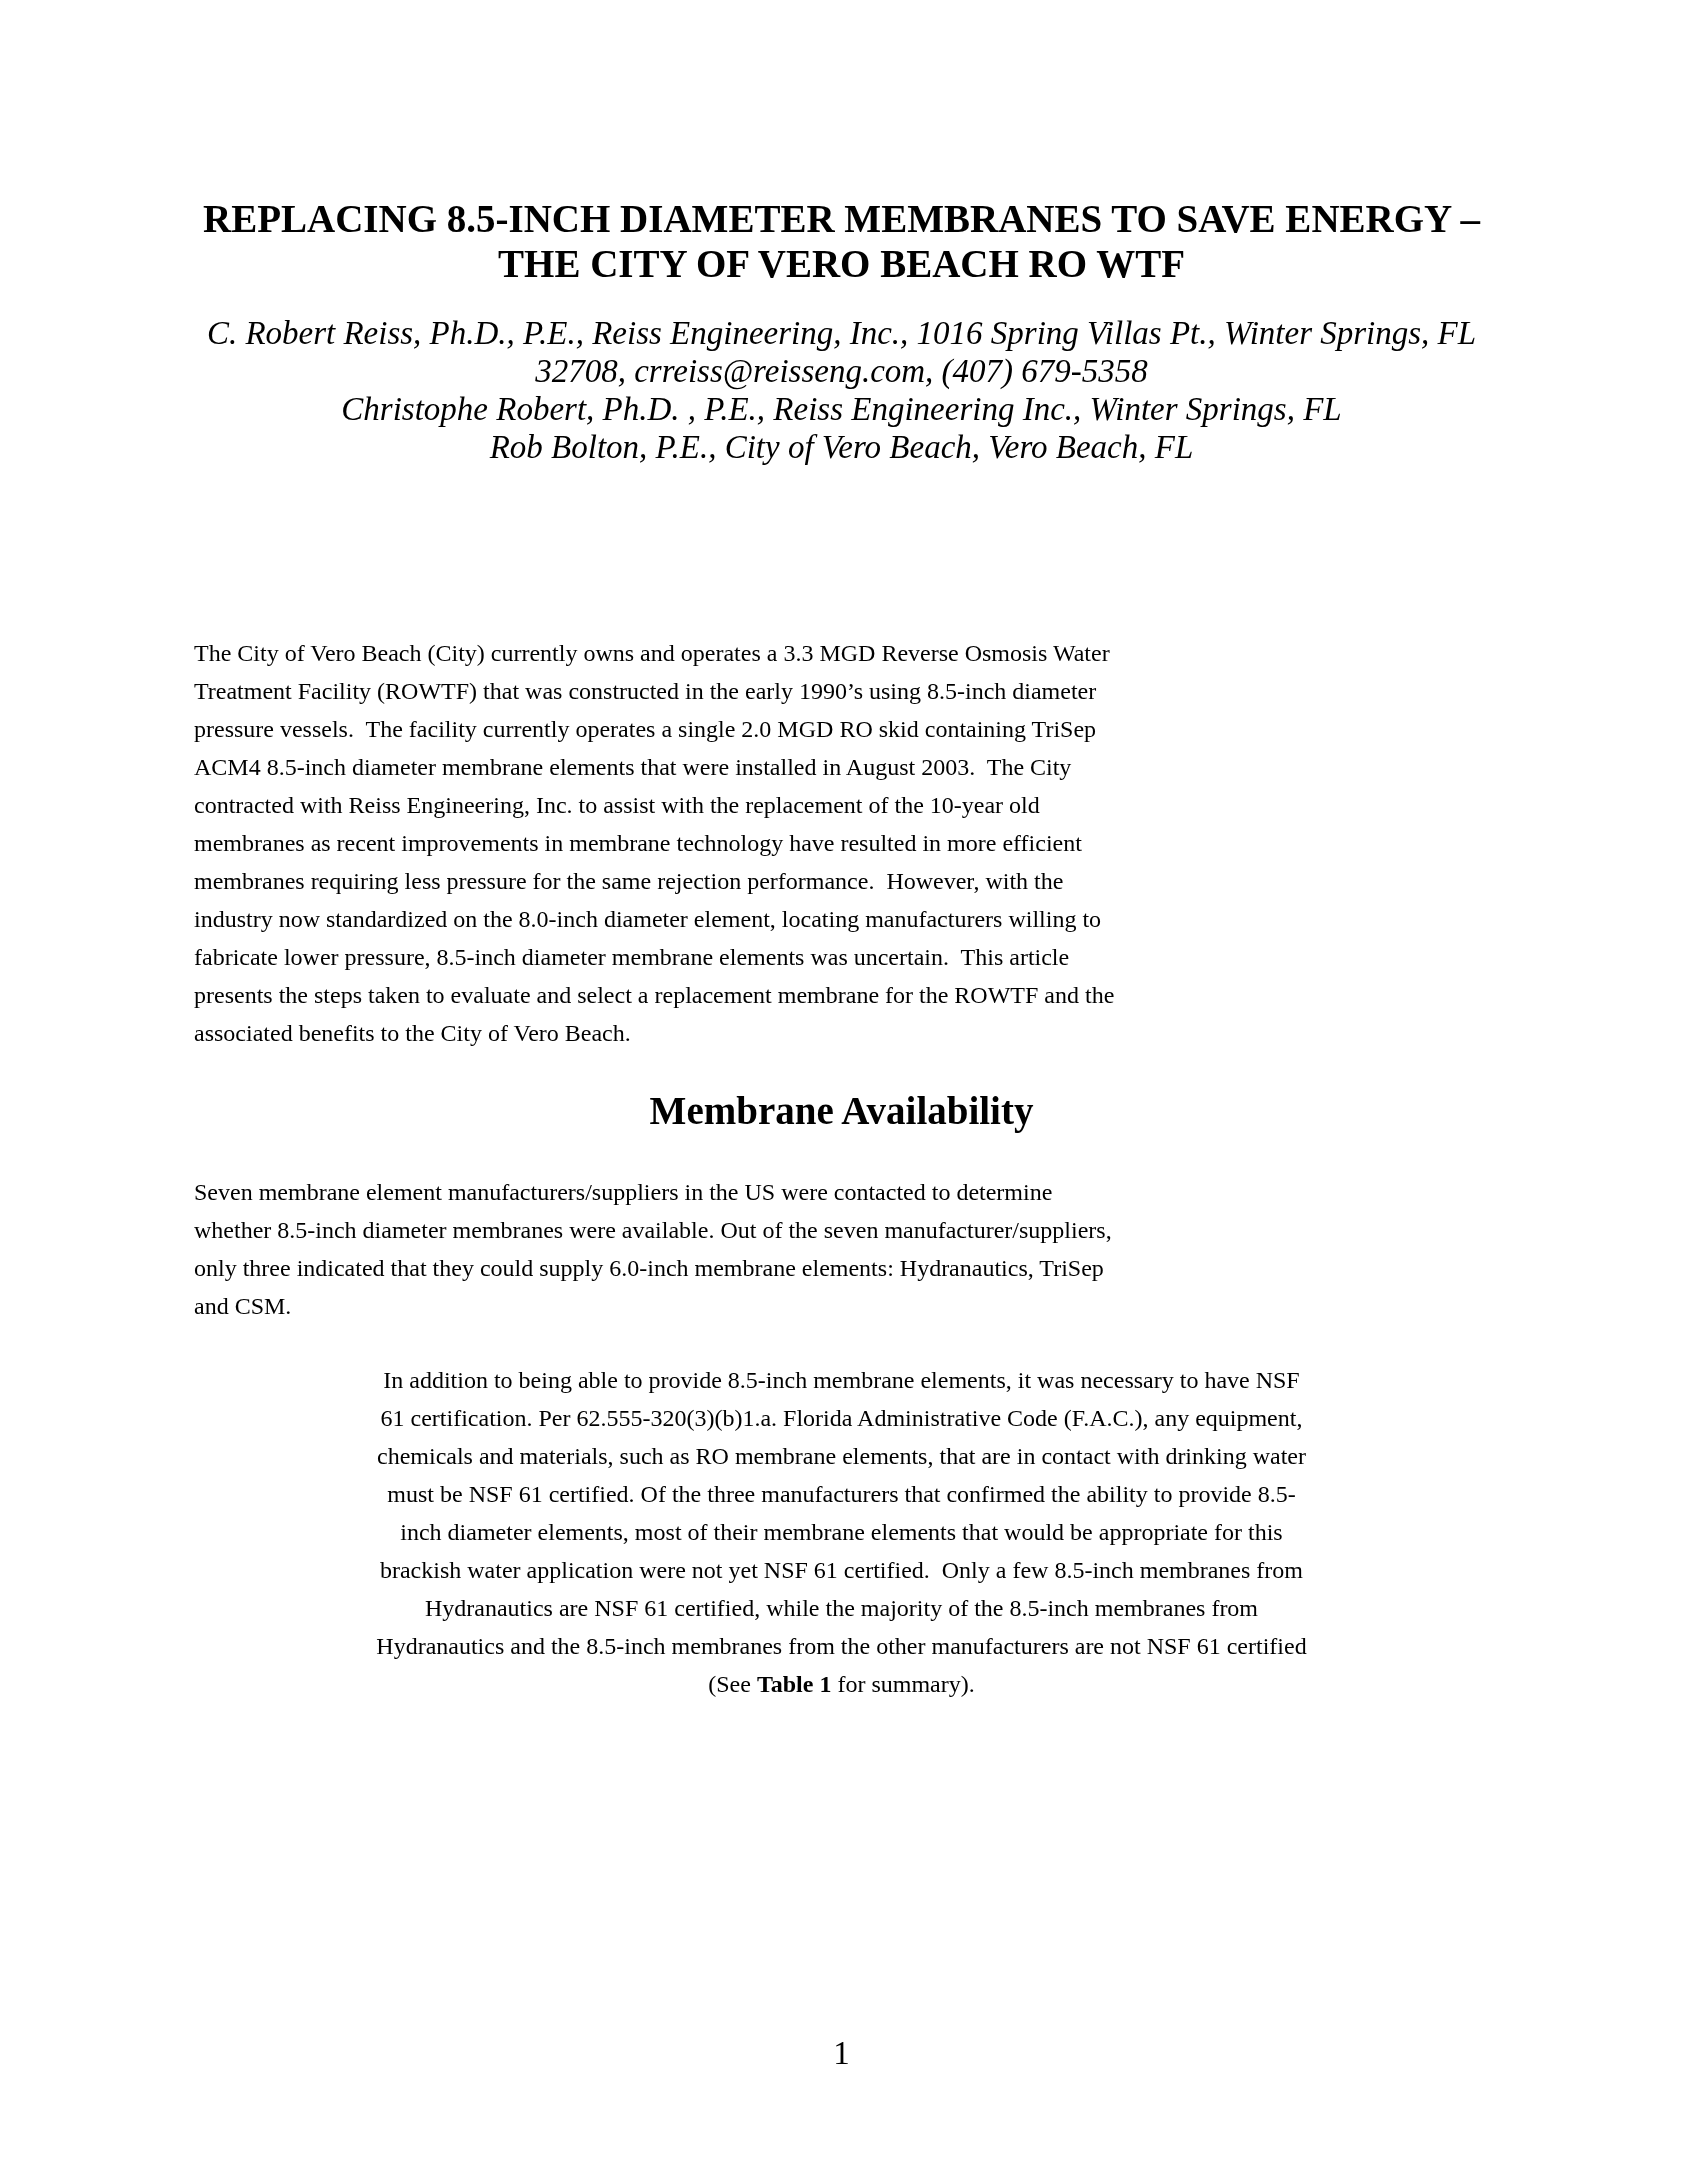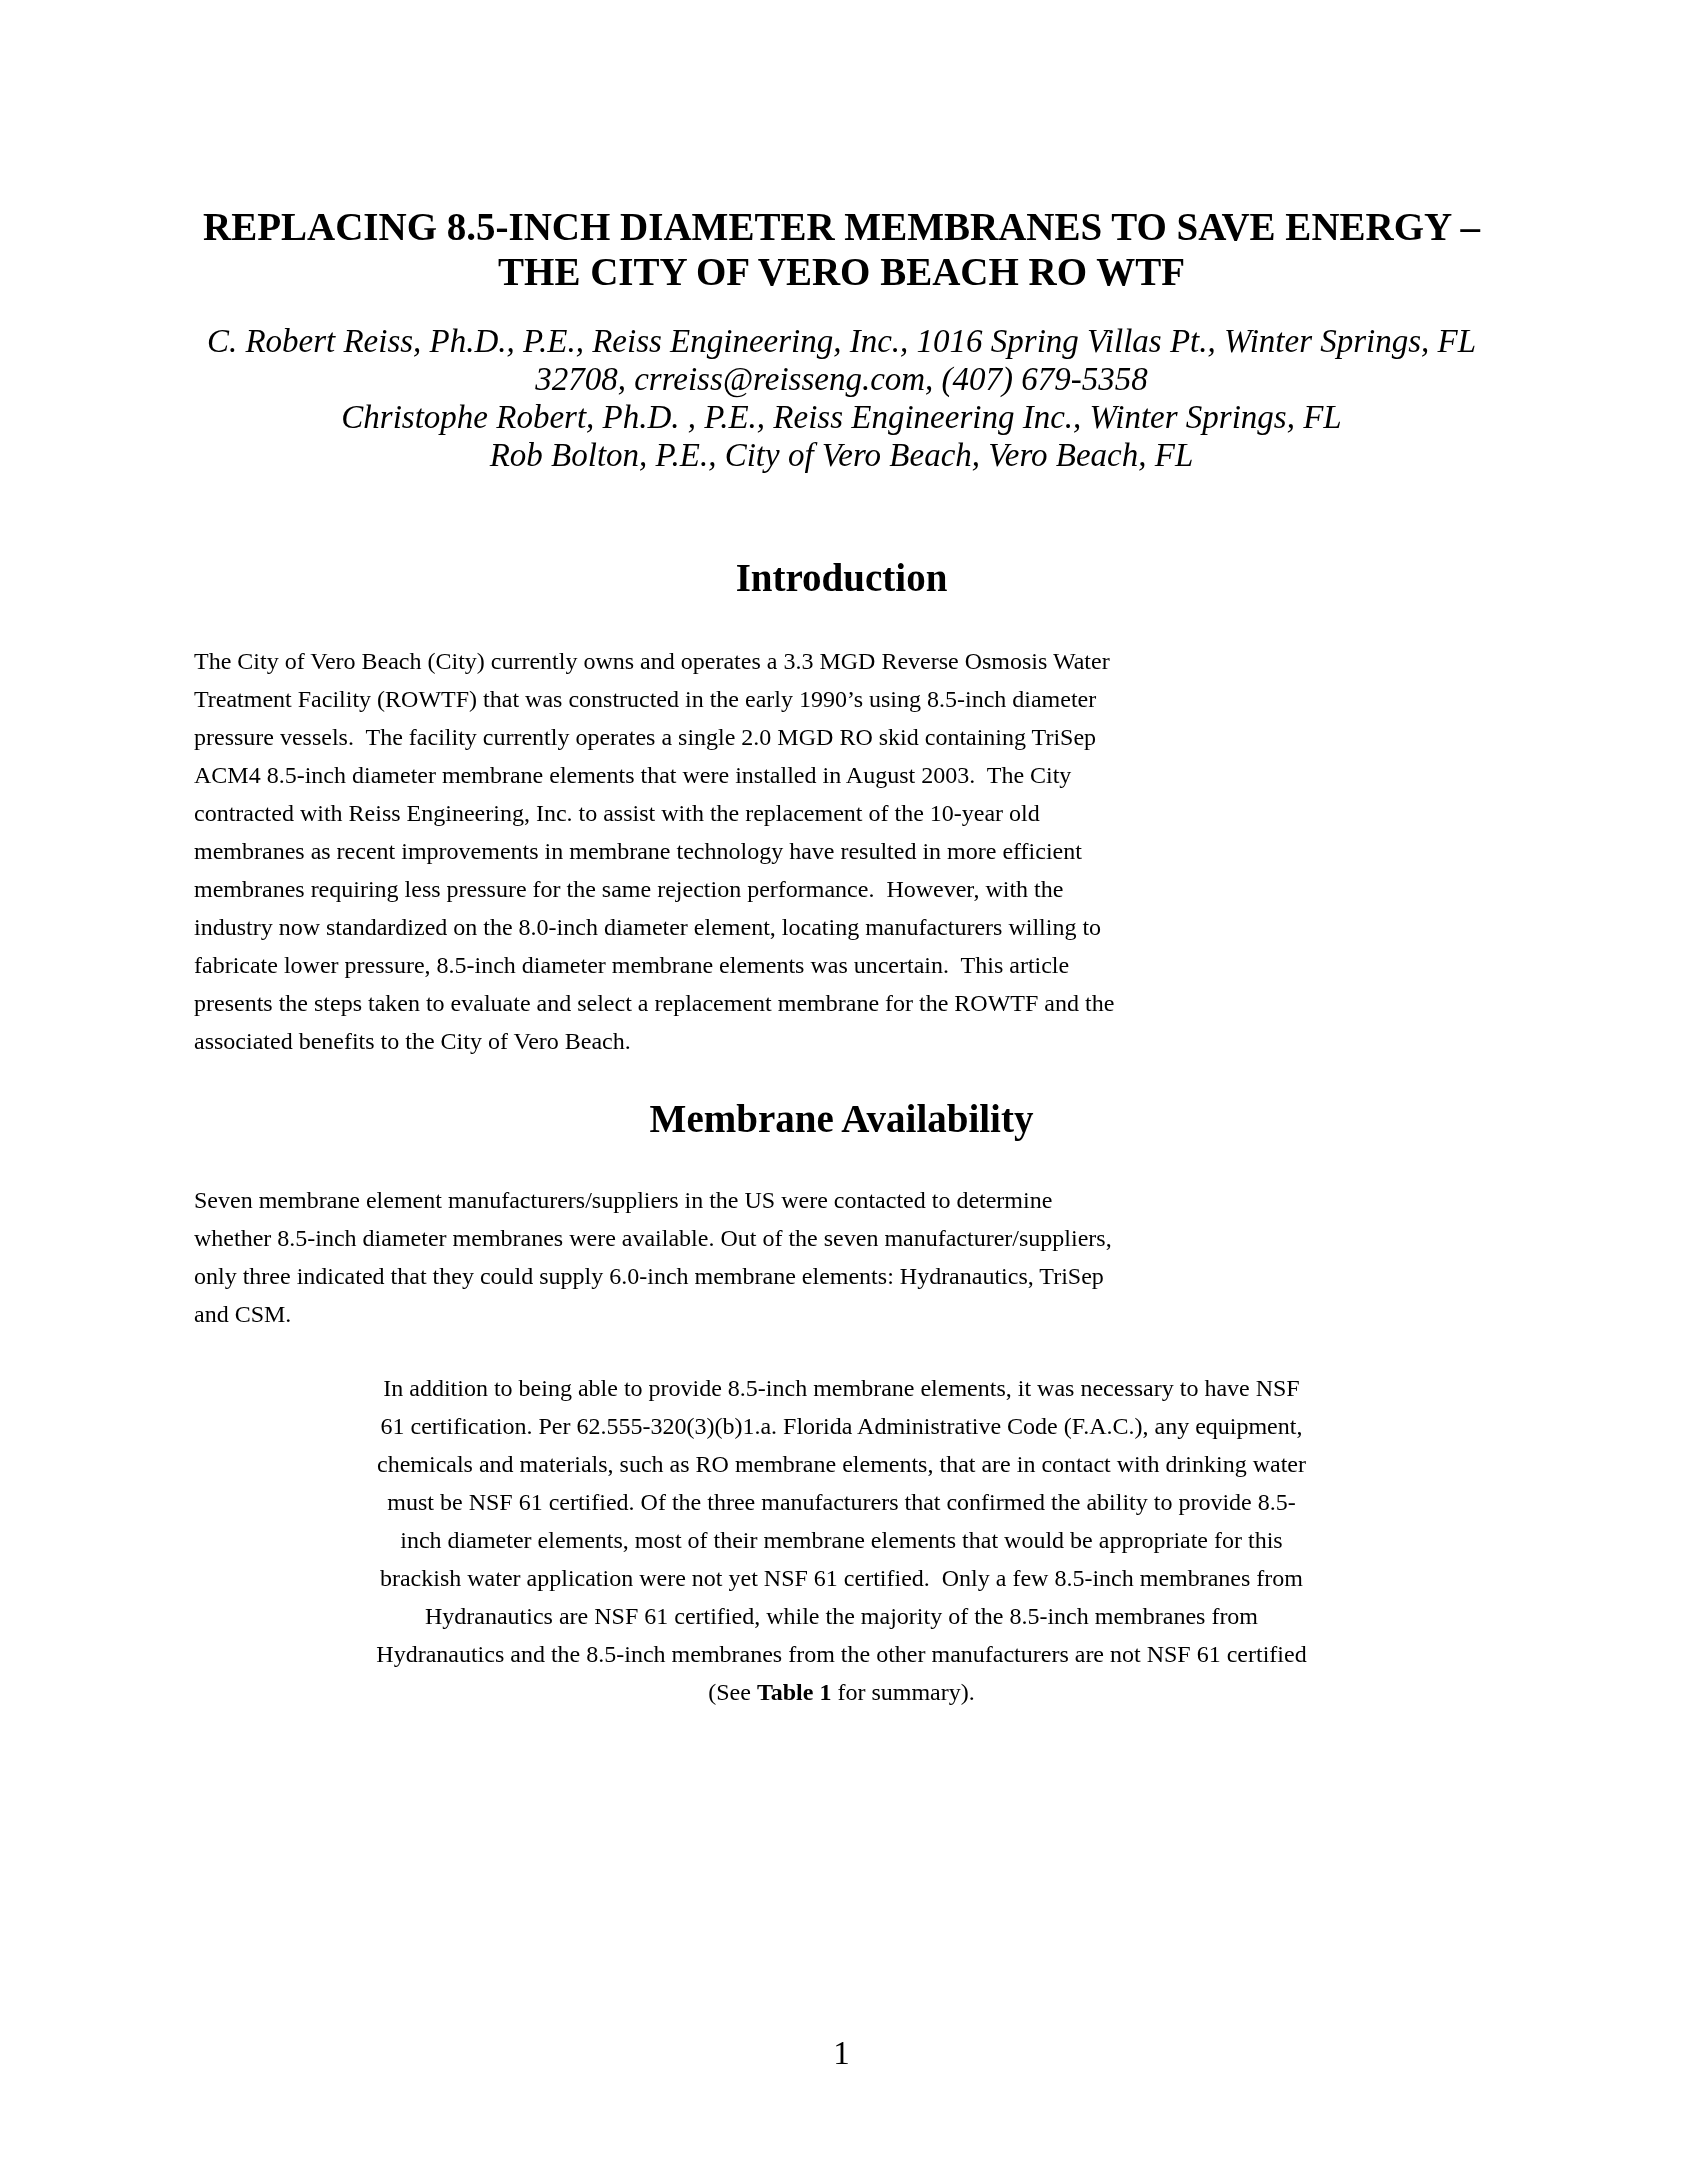--- a/index.html
+++ b/index.html
@@ -20,21 +20,20 @@
     width: 1683px;
     height: 2178px;
     background: #ffffff;
     overflow: hidden;
   }
   .block {
     position: absolute;
     left: 194px;
     width: 1295px;
     white-space: pre-line;
-    margin-top: 8px;
   }
   .title {
     top: 196px;
     text-align: center;
     font-weight: bold;
     font-size: 39px;
     line-height: 45px;
   }
   .authors {
     top: 314px;
@@ -74,21 +73,20 @@
 </head>
 <body>
 
 <div class="page">
   <div class="block title">REPLACING 8.5-INCH DIAMETER MEMBRANES TO SAVE ENERGY –
 THE CITY OF VERO BEACH RO WTF</div>
   <div class="block authors">C. Robert Reiss, Ph.D., P.E., Reiss Engineering, Inc., 1016 Spring Villas Pt., Winter Springs, FL
 32708, crreiss@reisseng.com, (407) 679-5358
 Christophe Robert, Ph.D. , P.E., Reiss Engineering Inc., Winter Springs, FL
 Rob Bolton, P.E., City of Vero Beach, Vero Beach, FL</div>
-  <div class="block heading" id="heading-introduction">Introduction</div>
   <div class="block para" id="para-introduction">The City of Vero Beach (City) currently owns and operates a 3.3 MGD Reverse Osmosis Water
 Treatment Facility (ROWTF) that was constructed in the early 1990’s using 8.5-inch diameter
 pressure vessels.&nbsp; The facility currently operates a single 2.0 MGD RO skid containing TriSep
 ACM4 8.5-inch diameter membrane elements that were installed in August 2003.&nbsp; The City
 contracted with Reiss Engineering, Inc. to assist with the replacement of the 10-year old
 membranes as recent improvements in membrane technology have resulted in more efficient
 membranes requiring less pressure for the same rejection performance.&nbsp; However, with the
 industry now standardized on the 8.0-inch diameter element, locating manufacturers willing to
 fabricate lower pressure, 8.5-inch diameter membrane elements was uncertain.&nbsp; This article
 presents the steps taken to evaluate and select a replacement membrane for the ROWTF and the

